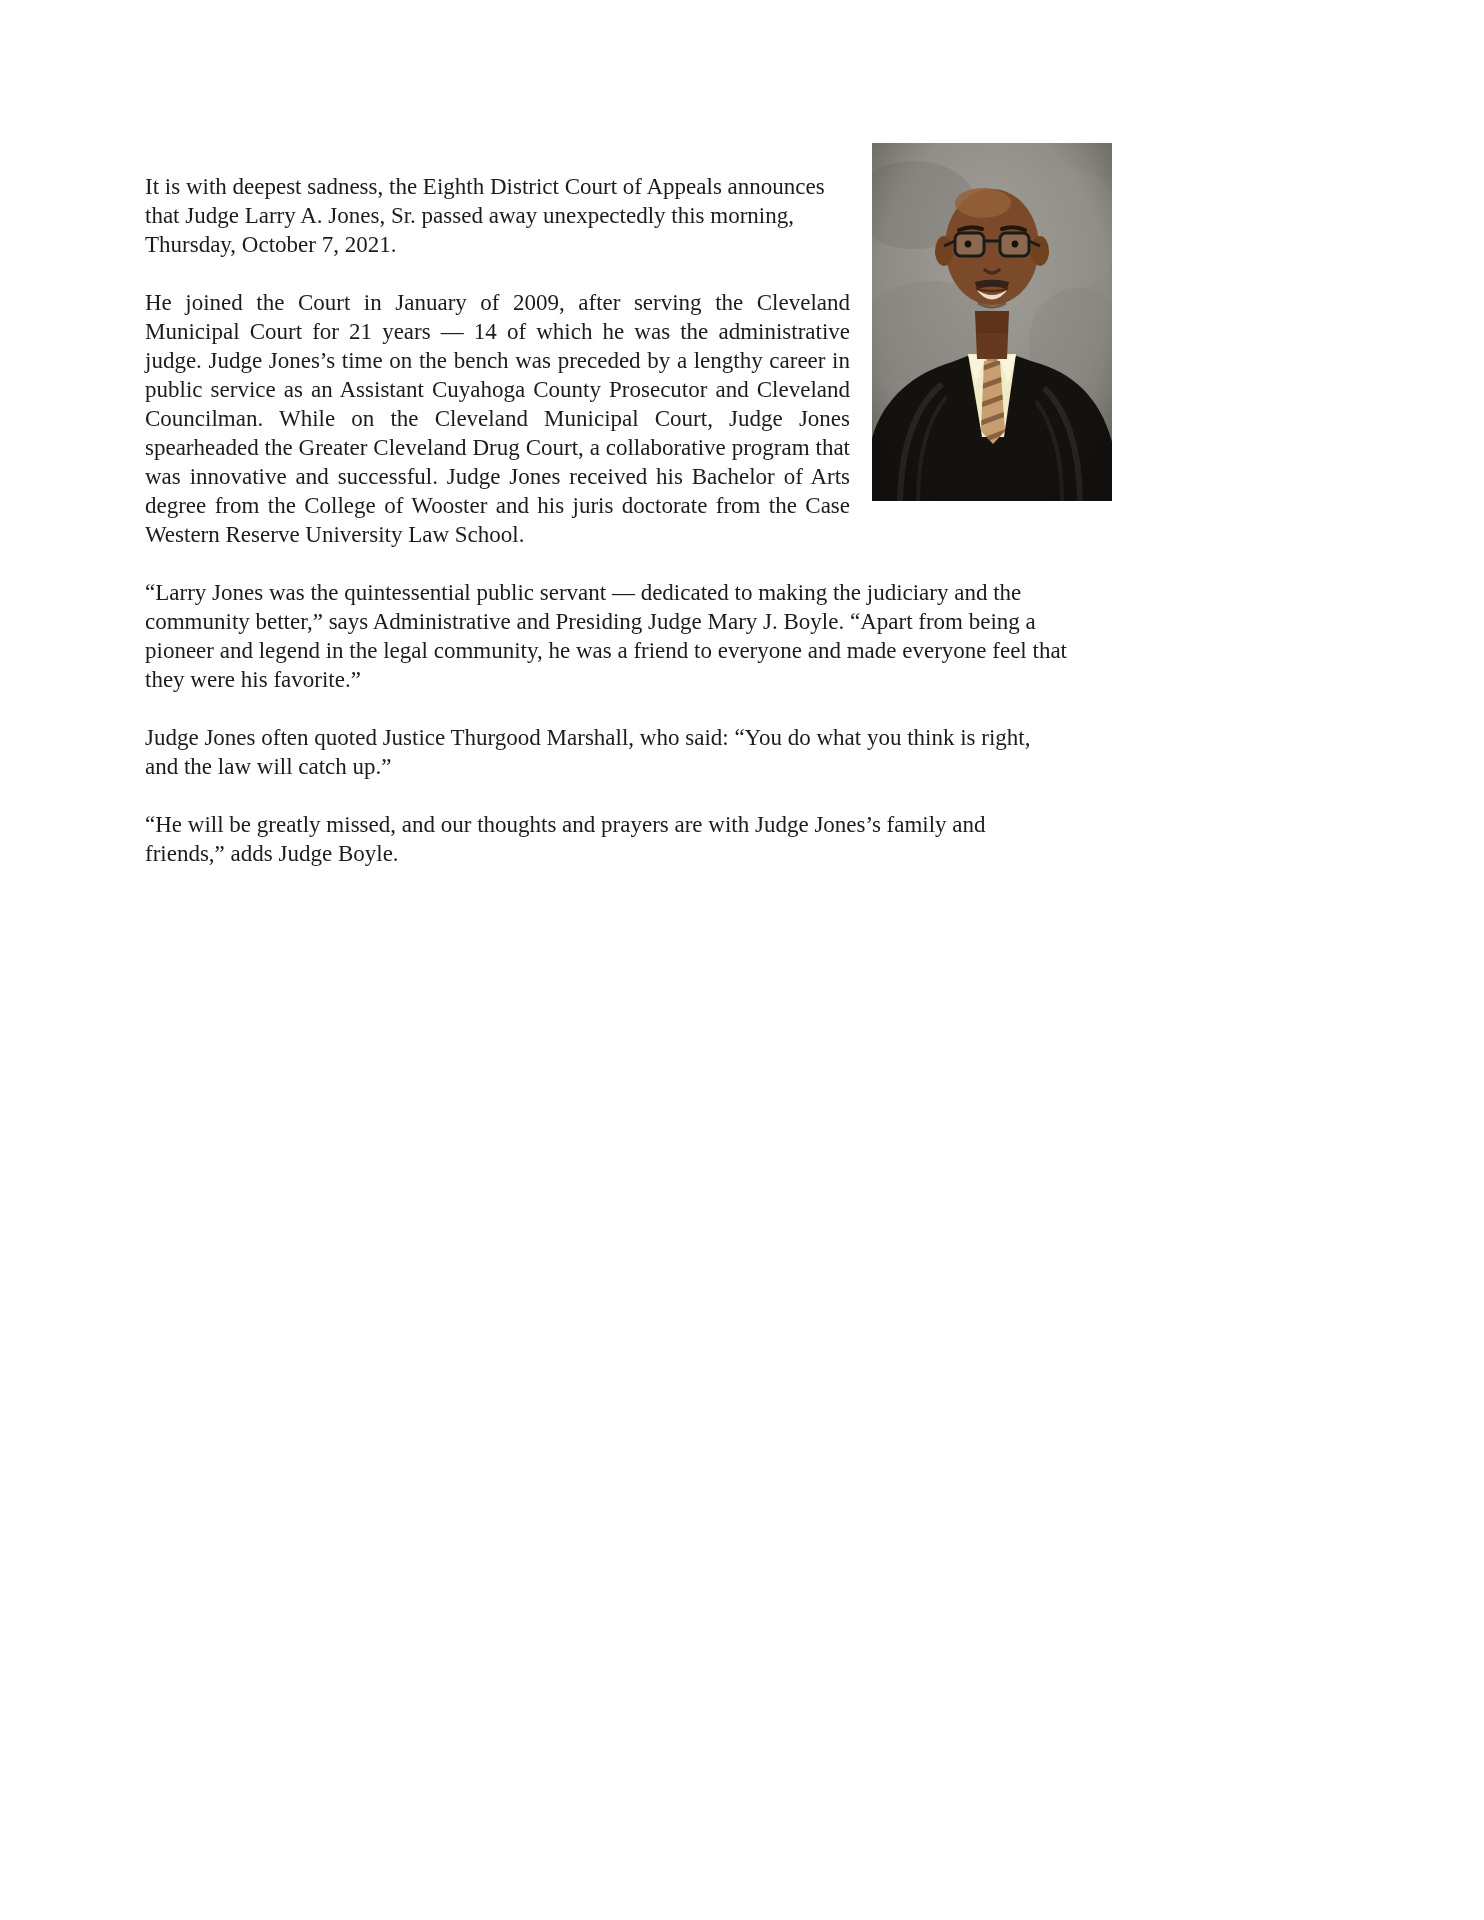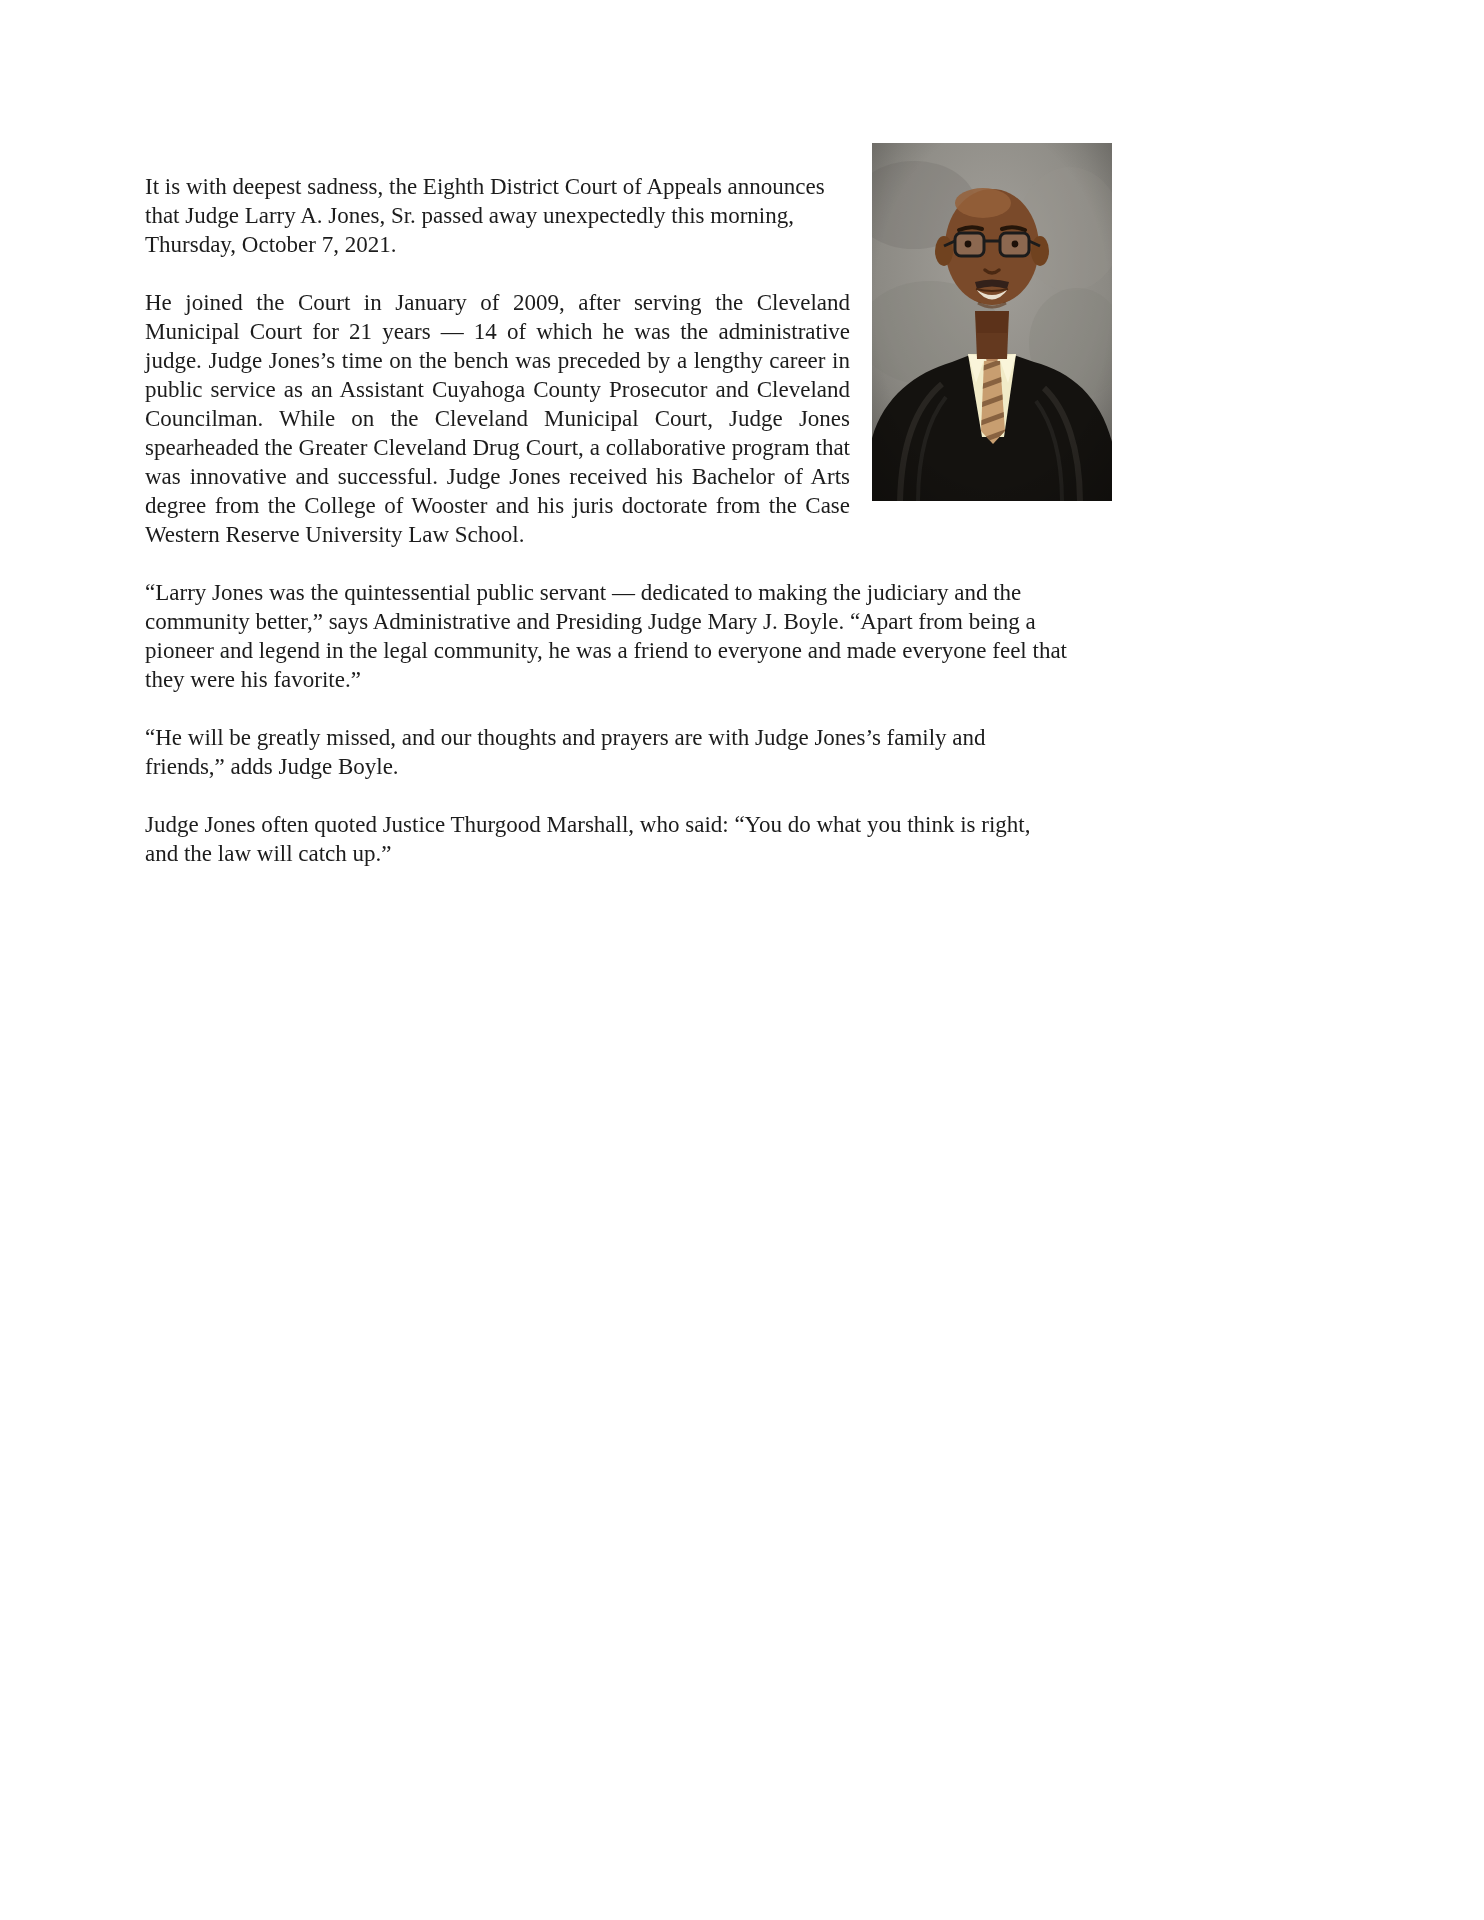--- a/index.html
+++ b/index.html
@@ -108,17 +108,17 @@
 
         <path d="M106,160 Q120,168 134,160" stroke="#5c3318" stroke-width="3" fill="none" opacity="0.6"></path>
 
         <rect width="240" height="358" fill="url(#vignette)"></rect>
       </svg>
     </figure>
 
     <p>It is with deepest sadness, the Eighth District Court of Appeals announces that Judge Larry A. Jones, Sr. passed away unexpectedly this morning, Thursday, October 7, 2021.</p>
     <p class="justify">He joined the Court in January of 2009, after serving the Cleveland Municipal Court for 21 years — 14 of which he was the administrative judge.  Judge Jones’s time on the bench was preceded by a lengthy career in public service as an Assistant Cuyahoga County Prosecutor and Cleveland Councilman.  While on the Cleveland Municipal Court, Judge Jones spearheaded the Greater Cleveland Drug Court, a collaborative program that was innovative and successful.  Judge Jones received his Bachelor of Arts degree from the College of Wooster and his juris doctorate from the Case Western Reserve University Law School.</p>
     <p>“Larry Jones was the quintessential public servant — dedicated to making the judiciary and the community better,” says Administrative and Presiding Judge Mary J. Boyle.  “Apart from being a pioneer and legend in the legal community, he was a friend to everyone and made everyone feel that they were his favorite.”</p>
+    <p>Judge Jones often quoted Justice Thurgood Marshall, who said: “You do what you think is right, and the law will catch up.”</p>
     <p>“He will be greatly missed, and our thoughts and prayers are with Judge Jones’s family and friends,” adds Judge Boyle.</p>
-    <p>Judge Jones often quoted Justice Thurgood Marshall, who said: “You do what you think is right, and the law will catch up.”</p>
 
   </div>
 </div>
 
 </body></html>

